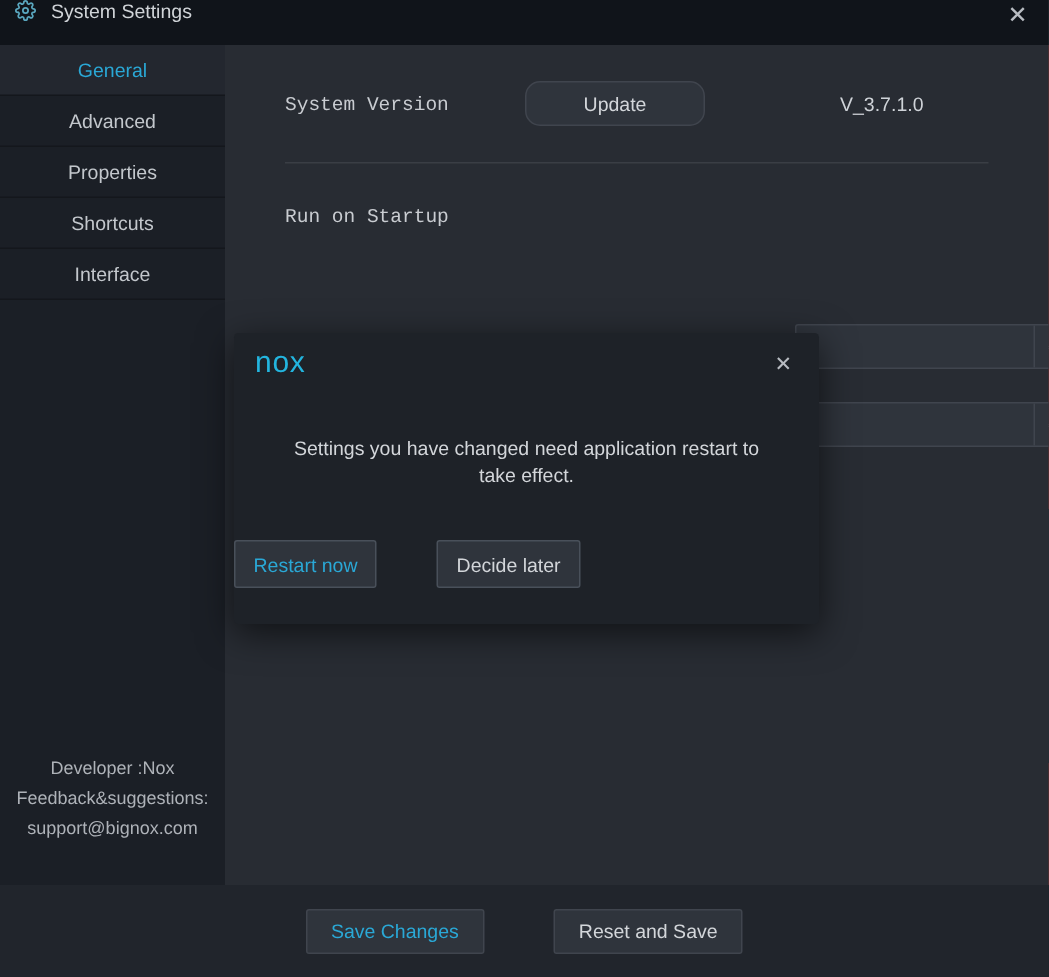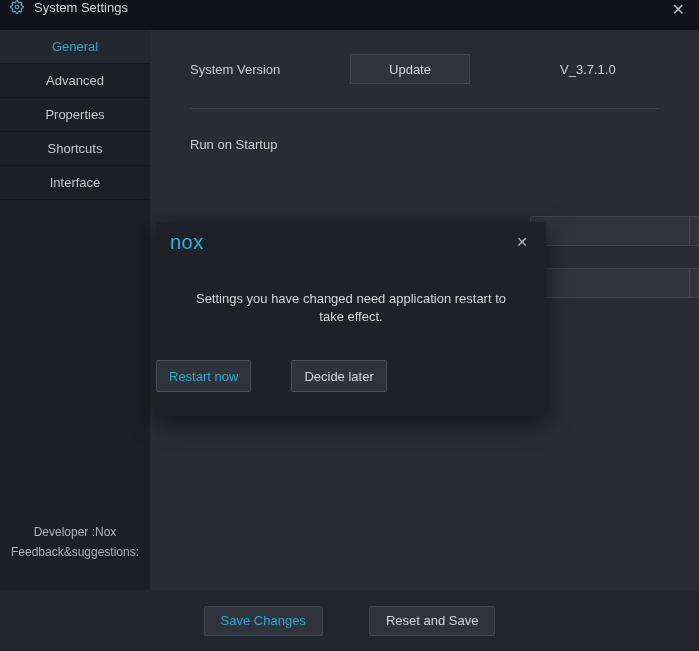--- a/index.html
+++ b/index.html
@@ -71,30 +71,31 @@
   }
   .row {
     display: flex;
     align-items: center;
     padding: 24px 40px 0 40px;
   }
   .row .label {
     width: 160px;
     text-align: left;
     color: #c9ccd1;
+    font-family: Liberation Mono, monospace;
   }
   .row .control { flex: 0 0 190px; }
   .row .extra { margin-left: 20px; color: #cfd3d8; }
 
   .btn {
     height: 30px;
     background: #2f343c;
     border: 1px solid #40454e;
     color: #d3d6da;
-    border-radius: 0;
+    border-radius: 10px;
     display: inline-flex;
     align-items: center;
     justify-content: center;
     min-width: 120px;
     cursor: pointer;
     font-size: 13px;
   }
 
   .select {
     width: 186px;
@@ -255,20 +256,21 @@
     <div class="tab">
       <span>Shortcuts</span>
     </div>
     <div class="tab">
       <span>Interface</span>
     </div>
 
     <div class="footer">
       <div>Developer :Nox</div>
       <div>Feedback&amp;suggestions:</div>
+      <div>support@bignox.com</div>
     </div>
   </div>
 
   <div class="content">
 
     <div class="row">
       <div class="label">System Version</div>
       <div class="control">
         <div class="btn">
           <span>Update</span>

